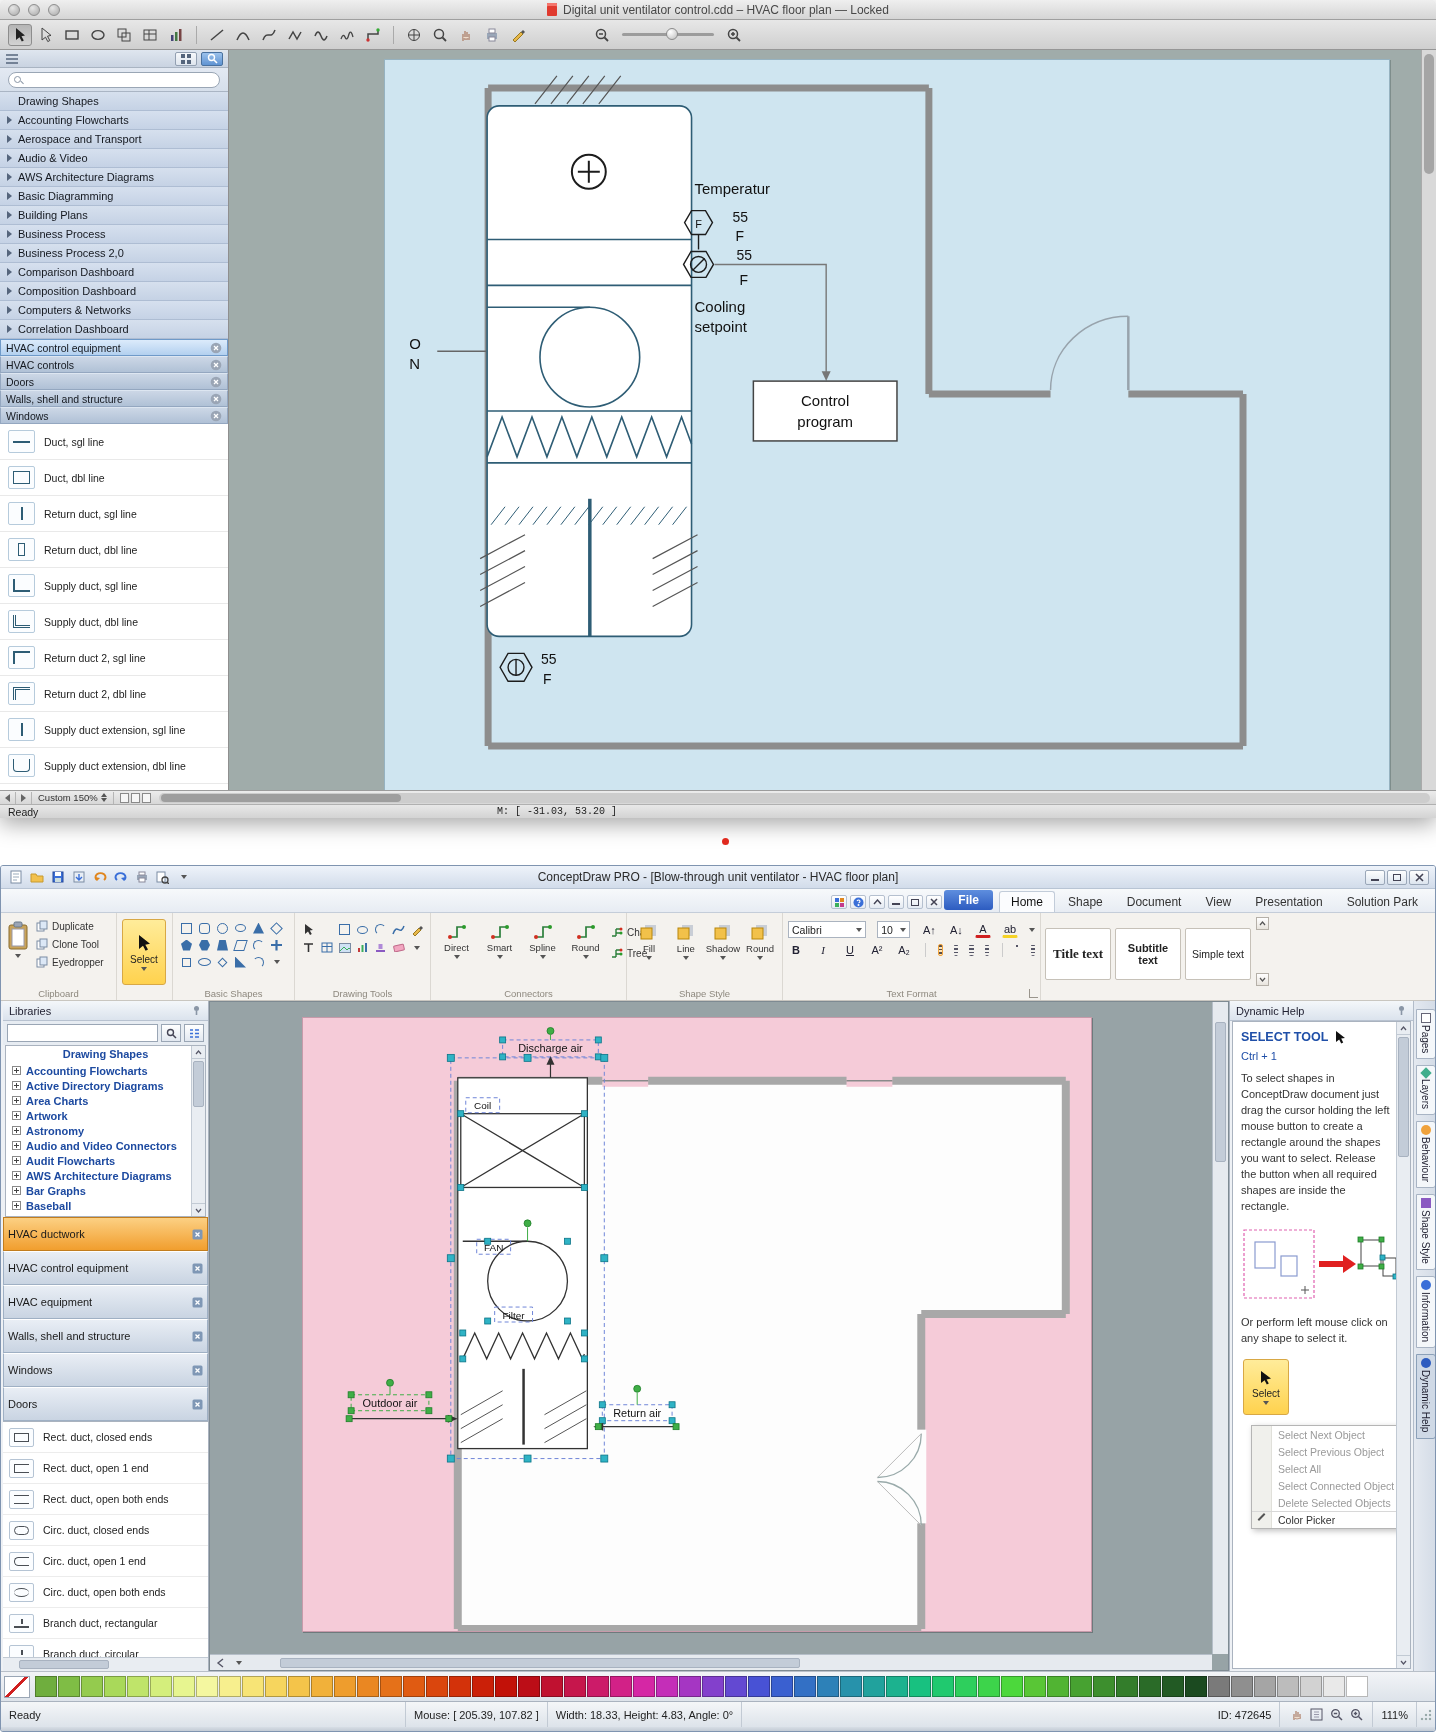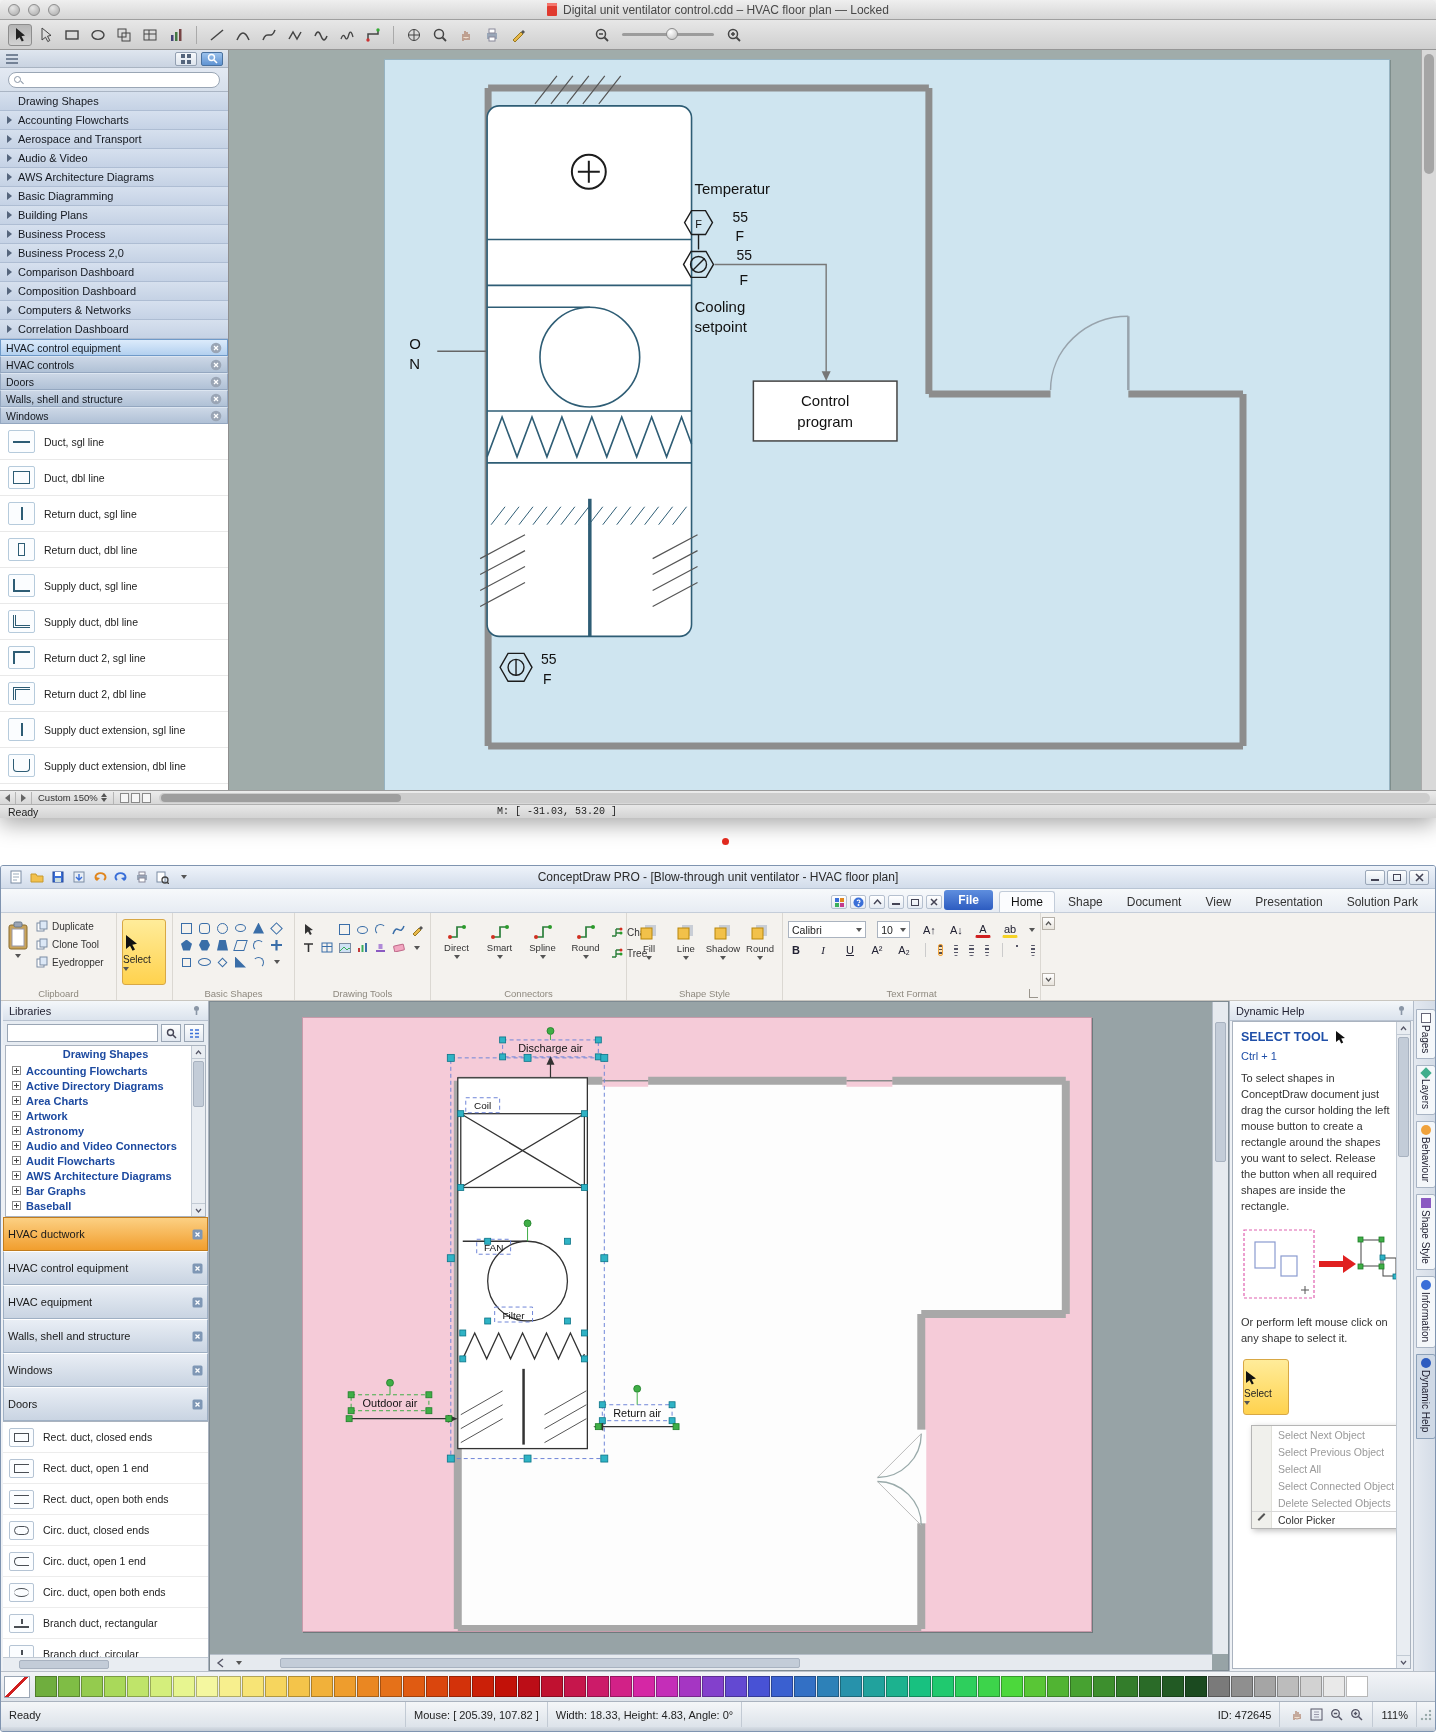--- a/index.html
+++ b/index.html
@@ -130,21 +130,21 @@
 #win-ribbon{position:absolute;left:0;top:47px;right:0;height:88px;background:#f4f2ee;
   border-bottom:1px solid #c9c6c0;display:flex}
 .rgroup{position:relative;height:100%;border-right:1px solid #dbd8d2;padding:4px 5px 14px;flex:0 0 auto}
 .glabel{position:absolute;bottom:1px;left:0;right:0;text-align:center;font-size:9.5px;color:#8d887e}
 .launcher{position:absolute;right:2px;bottom:2px;width:9px;height:9px;
   border-left:1px solid #9a958c;border-bottom:1px solid #9a958c}
 .minirow{display:flex;align-items:center;gap:4px;font-size:10px;color:#333;height:18px}
 .dd{width:0;height:0;border-left:3px solid transparent;border-right:3px solid transparent;
   border-top:4px solid #555;display:inline-block}
 #select-btn,.help-select-btn{border:1px solid #d8a845;border-radius:3px;
-  background:linear-gradient(#ffec9a,#ffd24e);display:flex;flex-direction:column;
+  background:linear-gradient(#ffec9a,#ffd24e);display:flex;flex-direction:column;align-items:center;
   justify-content:center;gap:2px;font-size:10px;color:#222}
 #select-btn{width:44px;height:66px;margin-top:2px}
 .dt-grid{display:grid;grid-template-columns:repeat(7,17px);grid-auto-rows:17px;gap:1px;margin-top:4px}
 .dt{display:flex;align-items:center;justify-content:center}
 .bs-grid{display:grid;grid-template-columns:repeat(6,17px);grid-auto-rows:16px;gap:1px;margin-top:3px}
 .bs{width:11px;height:11px;border:1.3px solid #3a6ea8;display:inline-block}
 .bs.c{border-radius:50%}
 .bs.e{border-radius:50%;height:8px}
 .bs.rr{border-radius:3px}
 .bs.d{transform:rotate(45deg);width:9px;height:9px}
@@ -1178,20 +1178,34 @@
           <span class="al"></span>
           <span class="vsep"></span>
           <span class="al" style="background:repeating-linear-gradient(90deg,#556 0 2px,transparent 2px 4px) 0 0/100% 2px no-repeat,repeating-linear-gradient(#556 0 1.5px,transparent 1.5px 4px) 4px 0/10px 100% no-repeat"></span>
           <span class="al"></span>
         </div>
       </div>
       <span class="launcher"></span>
       <span class="glabel">Text Format</span>
     </div>
 
+    <div class="txtbtns">
+
+        <div class="txtbtn title">
+          <span>Title text</span>
+        </div>
+
+        <div class="txtbtn subtitle">
+          <span>Subtitle text</span>
+        </div>
+
+        <div class="txtbtn simple">
+          <span>Simple text</span>
+        </div>
+      </div>
     <div class="rscroll">
       <span class="rs-btn">
           <svg width="7" height="5">
             <path d="M1,4 L3.5,1 L6,4" fill="none" stroke="#555" stroke-width="1.2"></path>
           </svg>
         </span>
       <span class="rs-btn">
           <svg width="7" height="5">
             <path d="M1,1 L3.5,4 L6,1" fill="none" stroke="#555" stroke-width="1.2"></path>
           </svg>

